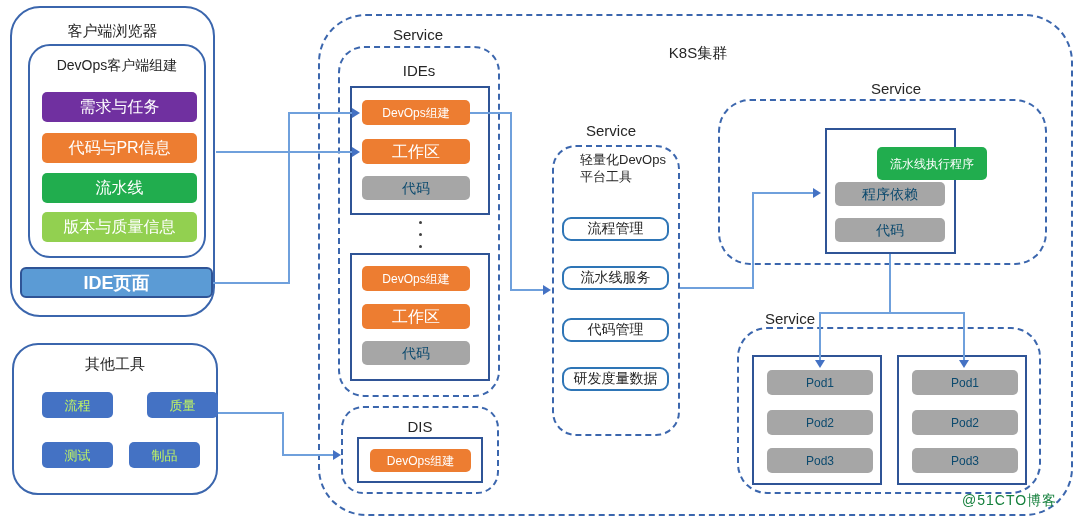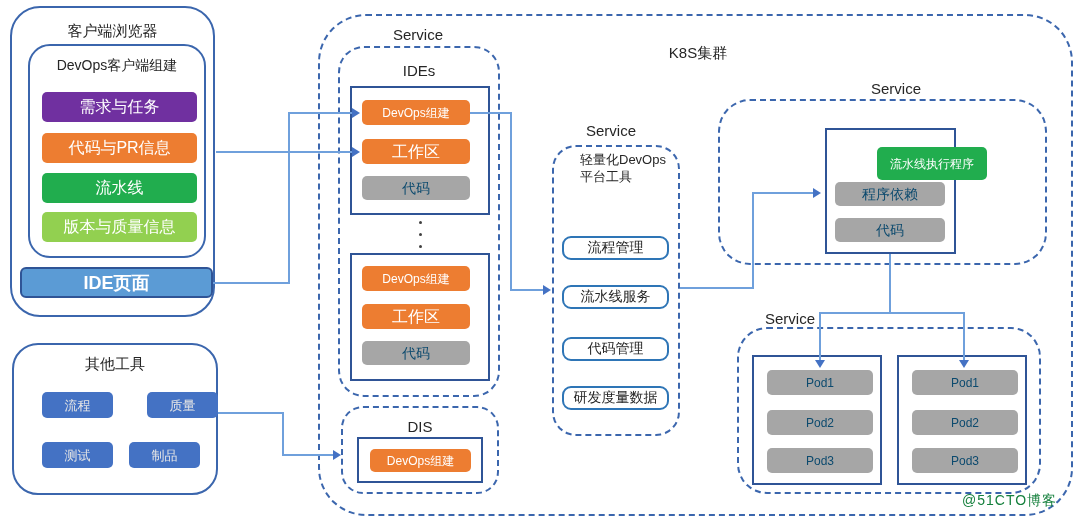--- a/index.html
+++ b/index.html
@@ -17,26 +17,26 @@
   .bar{
     position:absolute;box-sizing:border-box;border-radius:5px;
     display:flex;align-items:center;justify-content:center;
     color:#fff;text-align:center;line-height:1;white-space:nowrap;
   }
   .purple{background:#7030a0;}
   .orange{background:#ed7d31;}
   .green{background:#21ad4e;}
   .lightgreen{background:#92d050;}
   .gray{background:#a6a6a6;color:#0c4a6e;}
-  .bluebtn{background:#4472c4;border-radius:5px;color:#e5e5e5;}
+  .bluebtn{background:#4472c4;border-radius:5px;color:#bef264;}
   .whitebtn{
     position:absolute;box-sizing:border-box;background:#fff;
     border:2px solid #2e75b6;border-radius:9px;
     display:flex;align-items:center;justify-content:center;
-    font-size:14px;color:#262626;white-space:nowrap;margin-top:19px;
+    font-size:14px;color:#262626;white-space:nowrap;
   }
   .idepage{
     background:#5b9bd5;border:2px solid #2f5496;border-radius:6px;
     color:#fff;font-weight:bold;font-size:18px;
     display:flex;align-items:center;justify-content:center;
   }
   .line{position:absolute;background:#6fa0dc;}
   .arrow-r{
     position:absolute;width:0;height:0;
     border-top:5px solid transparent;border-bottom:5px solid transparent;

